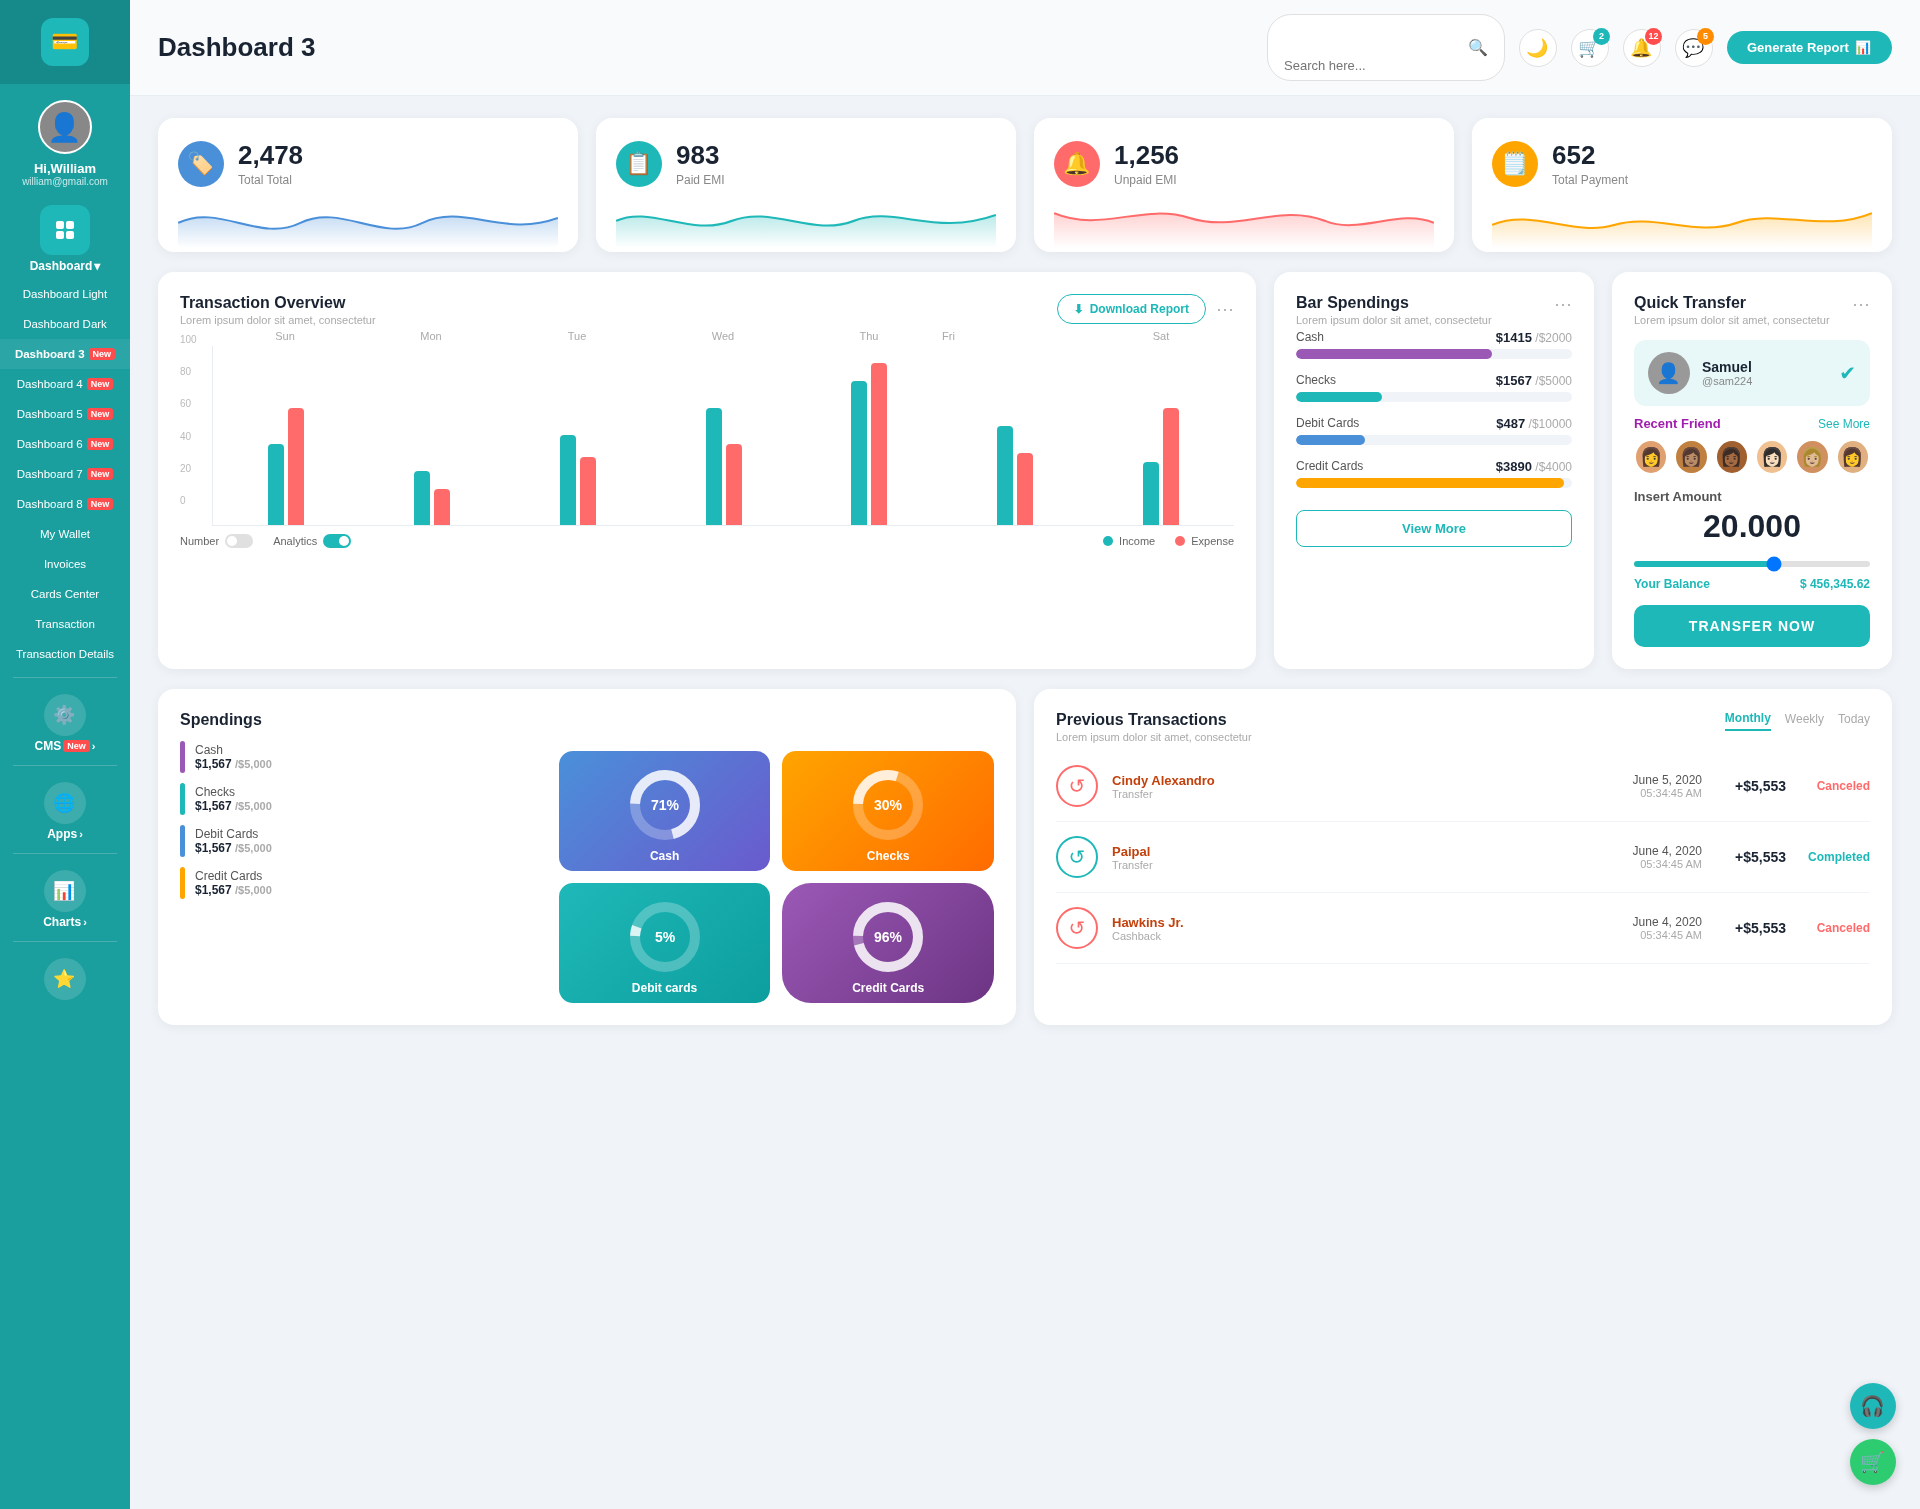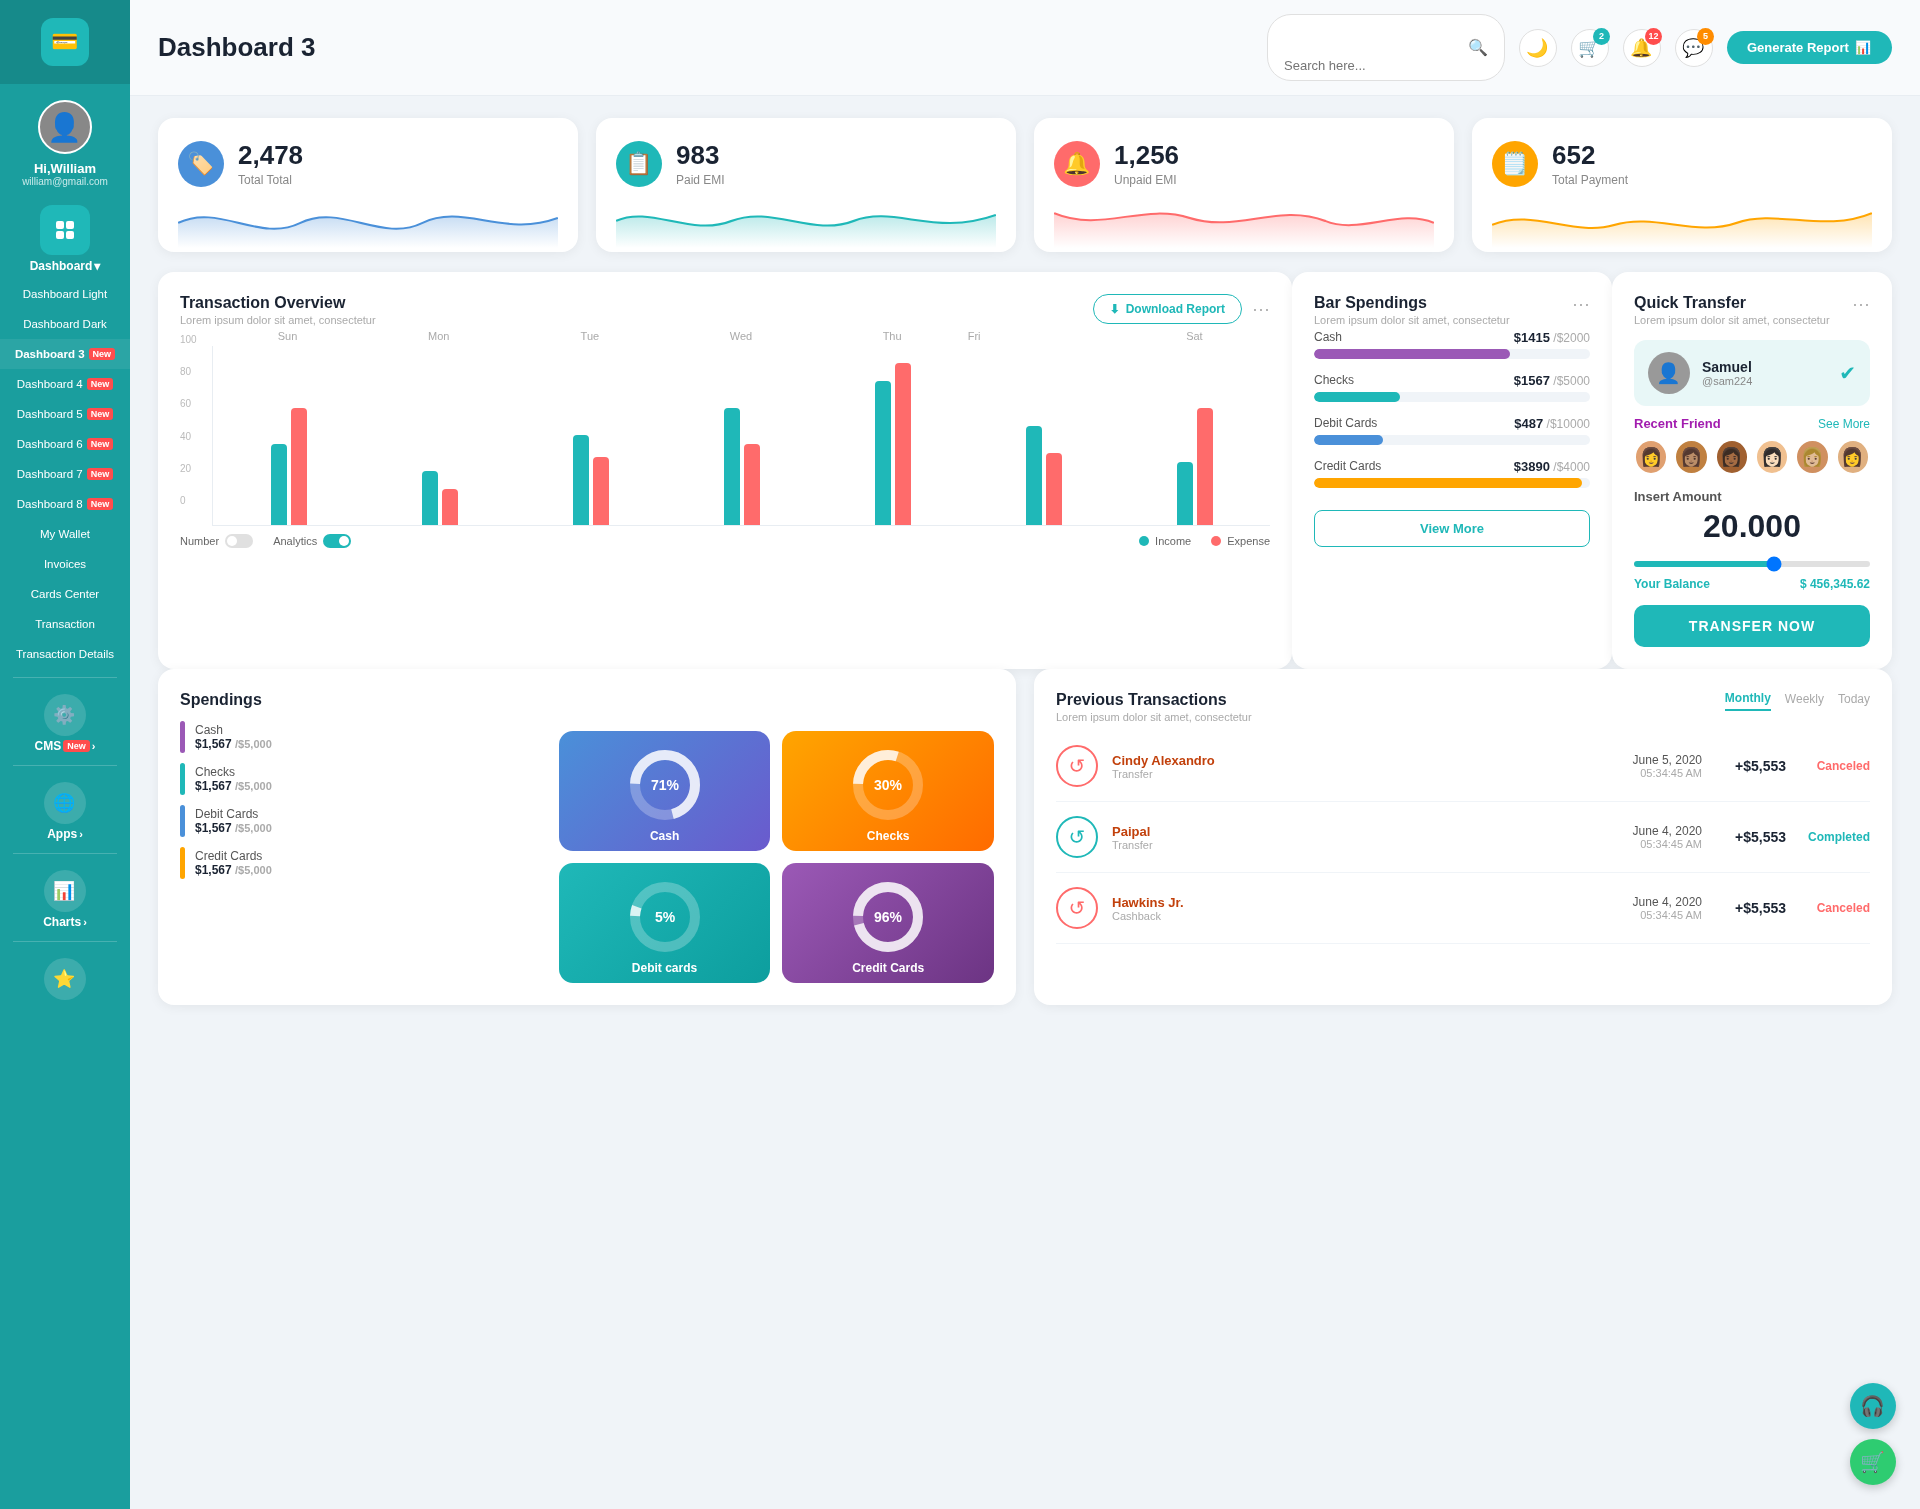--- a/index.html
+++ b/index.html
@@ -142,21 +142,21 @@
       display: flex; align-items: center; justify-content: center; font-size: 22px;
     }
     .stat-icon.blue { background: #4a90d9; color: white; }
     .stat-icon.teal { background: #1fb8b8; color: white; }
     .stat-icon.red { background: #ff6b6b; color: white; }
     .stat-icon.orange { background: #ffa500; color: white; }
     .stat-num { font-size: 26px; font-weight: 700; color: #1a2332; }
     .stat-label { font-size: 12px; color: #888; margin-top: 2px; }
 
     
-    .middle-row { display: grid; grid-template-columns: 1fr 320px 280px; }
+    .middle-row { display: grid; grid-template-columns: 1fr 320px 280px; gap: 18px; margin-bottom: 20px; }
 
     
     .card { background: white; border-radius: 16px; padding: 22px; box-shadow: 0 2px 12px rgba(0,0,0,0.06); }
     .card-header { display: flex; align-items: flex-start; justify-content: space-between; margin-bottom: 4px; }
     .card-title { font-size: 16px; font-weight: 700; color: #1a2332; }
     .card-subtitle { font-size: 11px; color: #aaa; margin-top: 2px; }
     .card-actions { display: flex; align-items: center; gap: 10px; }
     .download-btn {
       border: 1.5px solid #1fb8b8; color: #1fb8b8; background: white;
       border-radius: 20px; padding: 7px 16px; font-size: 12px; font-weight: 600; cursor: pointer;
@@ -222,21 +222,21 @@
     .spending-name { font-size: 12px; color: #555; }
     .spending-nums { font-size: 12px; color: #1a2332; font-weight: 600; }
     .spending-sub { font-size: 11px; color: #aaa; }
     .spendings-grid { display: grid; grid-template-columns: 1fr 1fr; gap: 12px; margin-top: 10px; }
     .donut-card {
       border-radius: 14px; padding: 14px 10px 8px; display: flex; flex-direction: column; align-items: center; justify-content: flex-end;
     }
     .donut-card.blue { background: linear-gradient(135deg, #4a90d9, #6a5acd); }
     .donut-card.orange { background: linear-gradient(135deg, #ffa500, #ff6b00); }
     .donut-card.teal { background: linear-gradient(135deg, #1fb8b8, #0d9e9e); }
-    .donut-card.purple { background: linear-gradient(135deg, #9b59b6, #6c3483); }
+    .donut-card.purple { background: linear-gradient(135deg, #9b59b6, #6c3483); border-radius: 29px; }
     .donut-label { color: white; font-size: 12px; font-weight: 600; margin-top: 4px; }
 
     
     .prev-trans { }
     .trans-tabs { display: flex; gap: 14px; align-items: center; }
     .trans-tab { font-size: 12px; color: #aaa; cursor: pointer; padding-bottom: 4px; }
     .trans-tab.active { color: #1fb8b8; border-bottom: 2px solid #1fb8b8; font-weight: 600; }
     .trans-row { display: flex; align-items: center; gap: 14px; padding: 14px 0; border-bottom: 1px solid #f0f4f8; }
     .trans-icon { width: 42px; height: 42px; border-radius: 50%; display: flex; align-items: center; justify-content: center; font-size: 20px; flex-shrink: 0; }
     .trans-icon.red { border: 2px solid #ff6b6b; color: #ff6b6b; }

